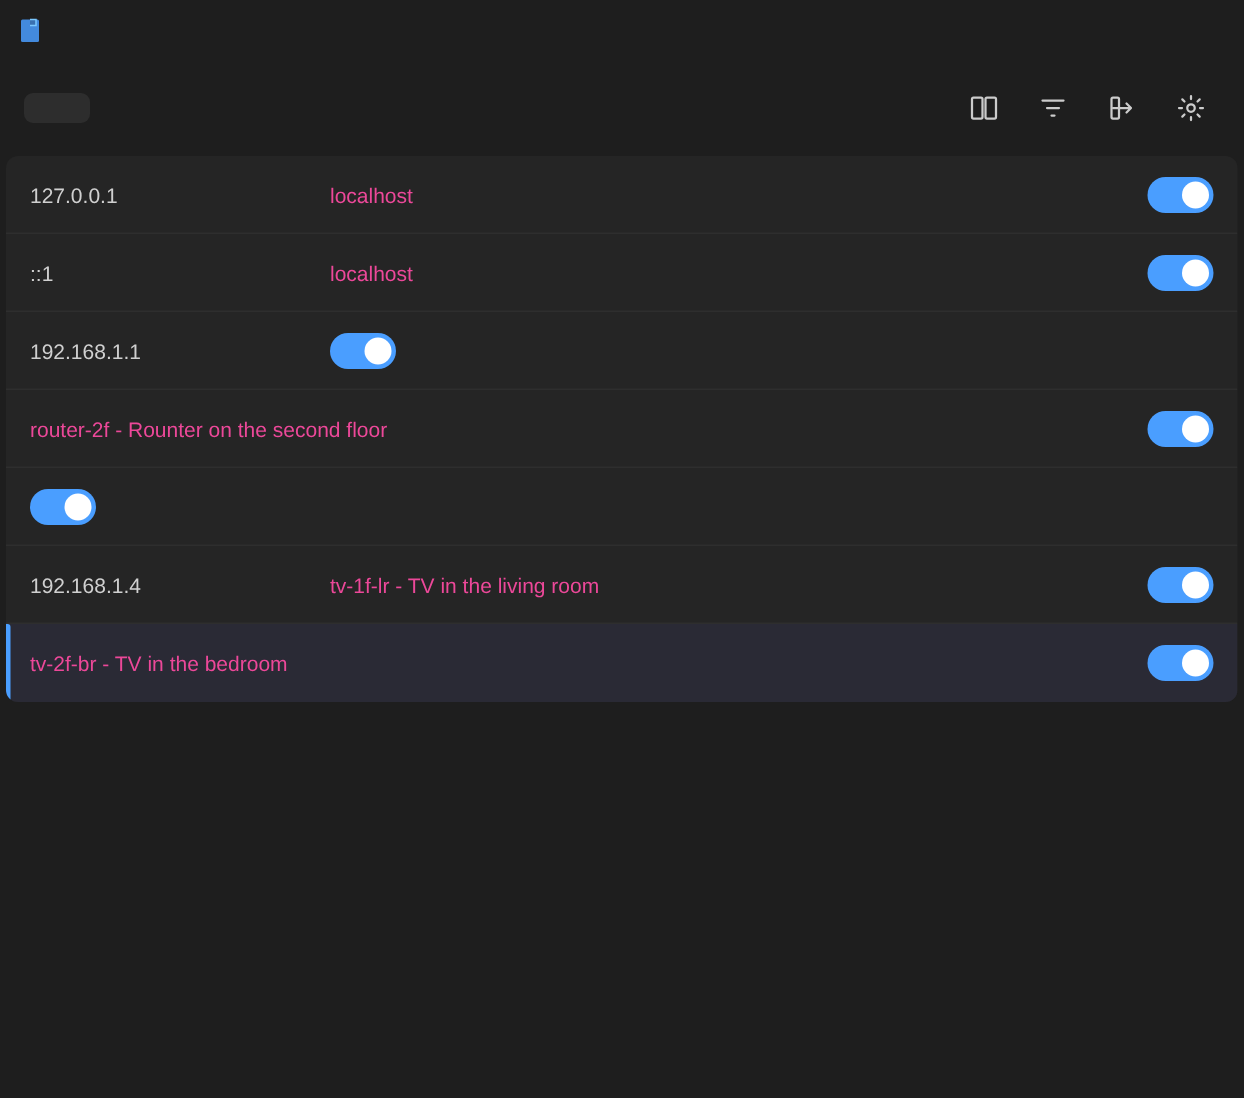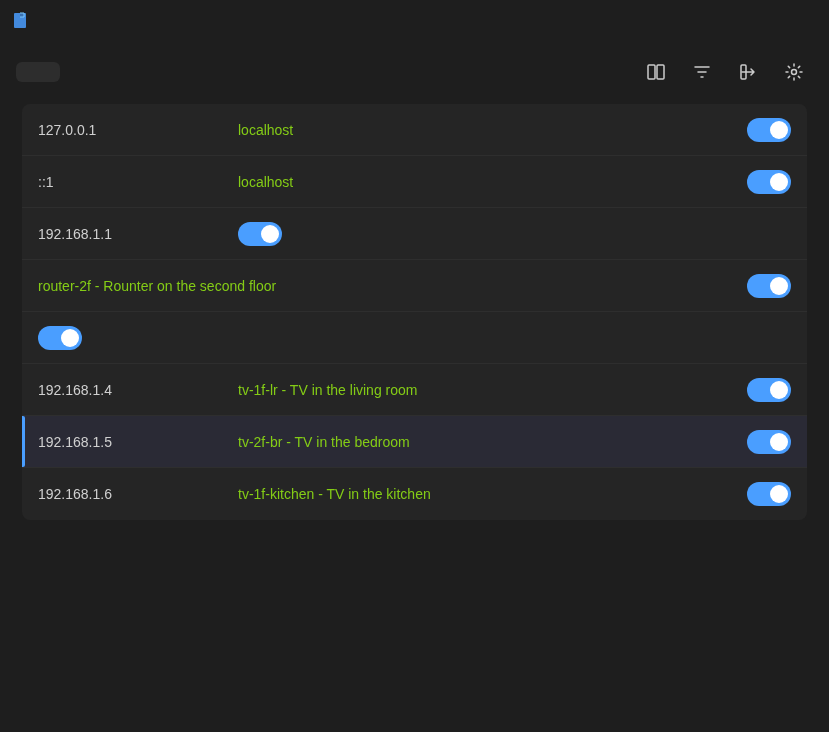--- a/index.html
+++ b/index.html
@@ -102,21 +102,21 @@
       display: flex;
       align-items: center;
       justify-content: center;
       border-radius: 4px;
       cursor: pointer;
     }
 
     
     .main-content {
       flex: 1;
-      padding: 0 22px;
+      padding: 0 4px;
       overflow-y: auto;
     }
 
     
     .hosts-list {
       background: #252525;
       border-radius: 8px;
       overflow: hidden;
     }
 
@@ -152,21 +152,21 @@
     .host-ip {
       width: 200px;
       font-size: 14px;
       color: #d0d0d0;
       flex-shrink: 0;
     }
 
     .host-name {
       flex: 1;
       font-size: 14px;
-      color: #84cc16;
+      color: #ec4899;
     }
 
     
     .toggle-container {
       flex-shrink: 0;
       display: flex;
       align-items: center;
     }
 
     .toggle {
@@ -309,33 +309,21 @@
         <span class="host-name">tv-1f-lr - TV in the living room</span>
         <div class="toggle-container">
           <label class="toggle">
             <input type="checkbox" checked="" style="">
             <div class="toggle-track"></div>
             <div class="toggle-thumb"></div>
           </label>
         </div>
       </div>
       <div class="host-row selected">
-        <span class="host-ip">192.168.1.5</span>
         <span class="host-name">tv-2f-br - TV in the bedroom</span>
-        <div class="toggle-container">
-          <label class="toggle">
-            <input type="checkbox" checked="" style="">
-            <div class="toggle-track"></div>
-            <div class="toggle-thumb"></div>
-          </label>
-        </div>
-      </div>
-      <div class="host-row">
-        <span class="host-ip">192.168.1.6</span>
-        <span class="host-name">tv-1f-kitchen - TV in the kitchen</span>
         <div class="toggle-container">
           <label class="toggle">
             <input type="checkbox" checked="" style="">
             <div class="toggle-track"></div>
             <div class="toggle-thumb"></div>
           </label>
         </div>
       </div>
     </div>
 </div>

